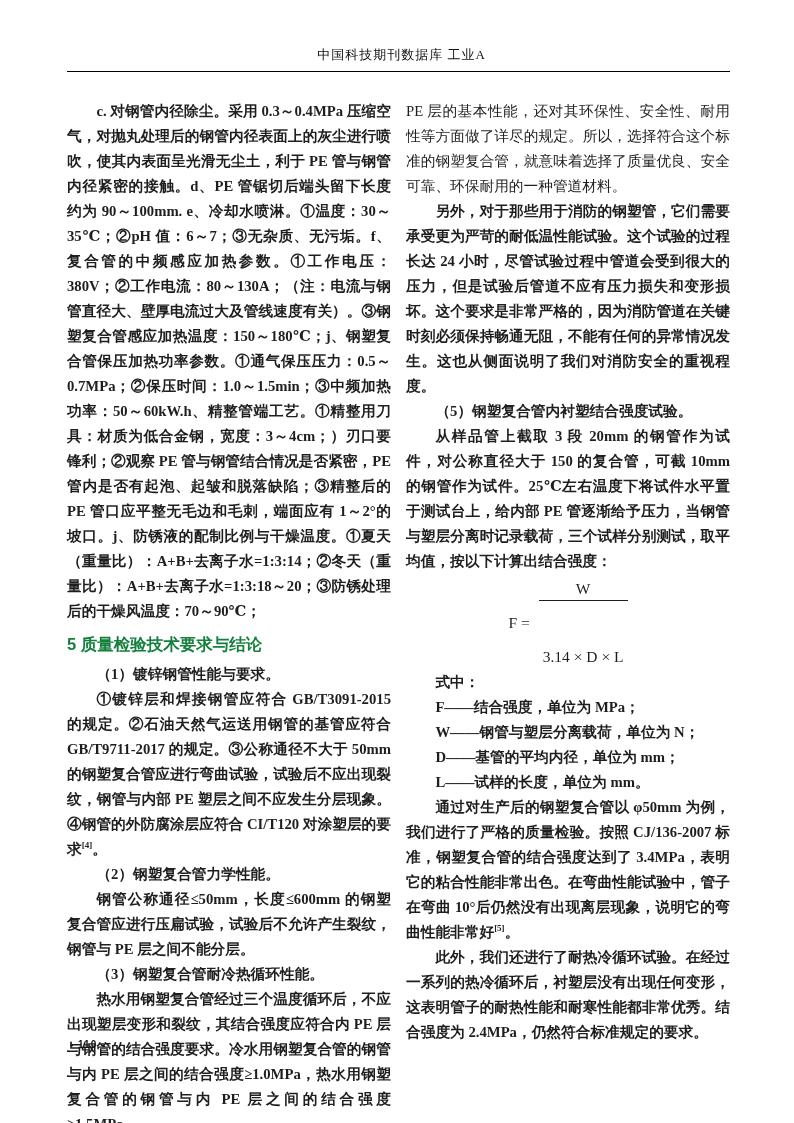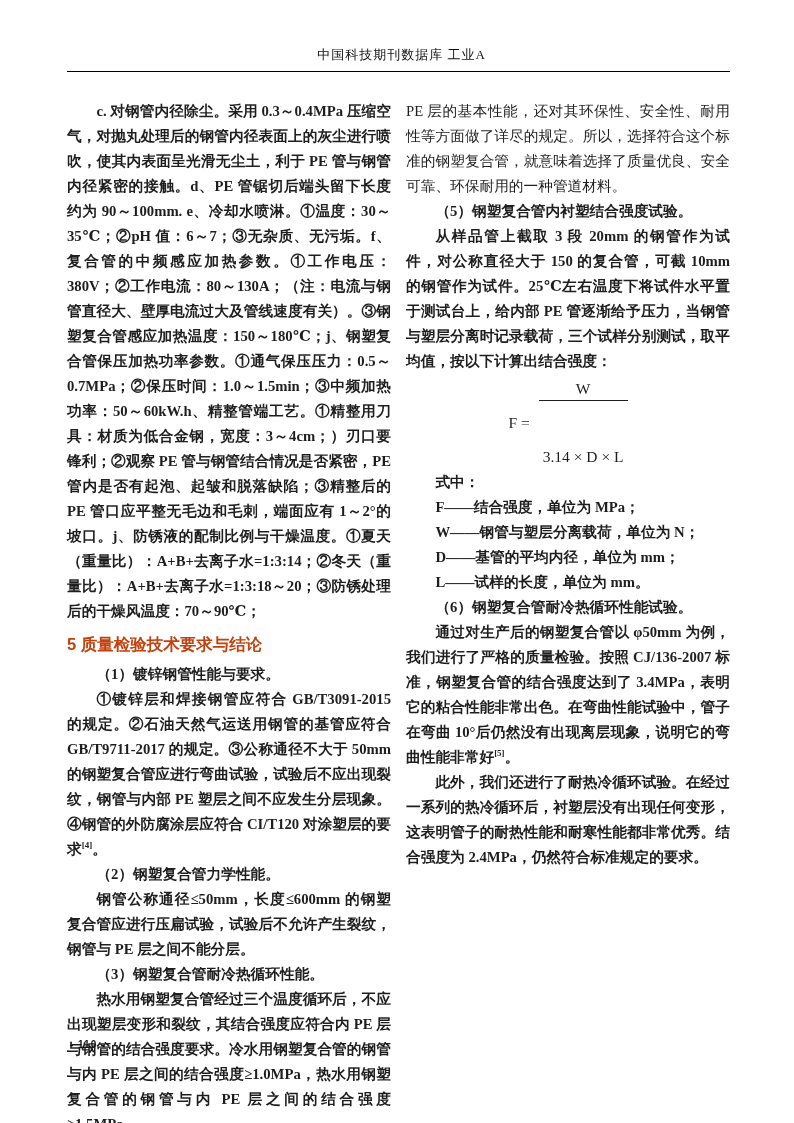--- a/index.html
+++ b/index.html
@@ -52,21 +52,21 @@
     text-indent: 2em;
     font-weight: bold;
   }
   .section-heading {
     font-family: "Liberation Sans", "DejaVu Sans", sans-serif;
     font-weight: bold;
     font-size: 16.5px;
     line-height: 26px;
     margin: 7px 0 5px !important;
     text-indent: 0;
-    color: #c2410c;
+    color: #15803d;
   }
   sup.ref {
     font-size: 9px;
     line-height: 0;
   }
   .formula {
     display: flex;
     justify-content: center;
     align-items: center;
     gap: 9px;
@@ -118,37 +118,37 @@
       <p class="indent"><span>①镀锌层和焊接钢管应符合 GB/T3091-2015 的规定。②石油天然气运送用钢管的基管应符合 GB/T9711-2017 的规定。③公称通径不大于 50mm 的钢塑复合管应进行弯曲试验，试验后不应出现裂纹，钢管与内部 PE 塑层之间不应发生分层现象。④钢管的外防腐涂层应符合 CI/T120 对涂塑层的要求</span><sup class="ref">[4]</sup><span>。</span></p>
       <p class="indent"><span>（2）钢塑复合管力学性能。</span></p>
       <p class="indent"><span>钢管公称通径≤50mm，长度≤600mm 的钢塑复合管应进行压扁试验，试验后不允许产生裂纹，钢管与 PE 层之间不能分层。</span></p>
       <p class="indent"><span>（3）钢塑复合管耐冷热循环性能。</span></p>
       <p class="indent"><span>热水用钢塑复合管经过三个温度循环后，不应出现塑层变形和裂纹，其结合强度应符合内 PE 层与钢管的结合强度要求。冷水用钢塑复合管的钢管与内 PE 层之间的结合强度≥1.0MPa，热水用钢塑复合管的钢管与内 PE 层之间的结合强度≥1.5MPa。</span></p>
 
     </section>
 
     <section class="col">
       <p><span>PE 层的基本性能，还对其环保性、安全性、耐用性等方面做了详尽的规定。所以，选择符合这个标准的钢塑复合管，就意味着选择了质量优良、安全可靠、环保耐用的一种管道材料。</span></p>
+      <p class="indent"><span>另外，对于那些用于消防的钢塑管，它们需要承受更为严苛的耐低温性能试验。这个试验的过程长达 24 小时，尽管试验过程中管道会受到很大的压力，但是试验后管道不应有压力损失和变形损坏。这个要求是非常严格的，因为消防管道在关键时刻必须保持畅通无阻，不能有任何的异常情况发生。这也从侧面说明了我们对消防安全的重视程度。</span></p>
       <p class="indent"><span>（5）钢塑复合管内衬塑结合强度试验。</span></p>
       <p class="indent"><span>从样品管上截取 3 段 20mm 的钢管作为试件，对公称直径大于 150 的复合管，可截 10mm 的钢管作为试件。25℃左右温度下将试件水平置于测试台上，给内部 PE 管逐渐给予压力，当钢管与塑层分离时记录载荷，三个试样分别测试，取平均值，按以下计算出结合强度：</span></p>
 
       <p class="formula">
         <span class="lhs">F =</span>
         <span class="frac">
           <span class="num">W</span>
           <span class="den">3.14 × D × L</span>
         </span>
       </p>
 
       <p class="indent"><span>式中：</span></p>
       <p class="indent"><span>F——结合强度，单位为 MPa；</span></p>
       <p class="indent"><span>W——钢管与塑层分离载荷，单位为 N；</span></p>
       <p class="indent"><span>D——基管的平均内径，单位为 mm；</span></p>
       <p class="indent"><span>L——试样的长度，单位为 mm。</span></p>
-      <p class="indent"><span>（6）钢塑复合管耐冷热循环性能试验。</span></p>
       <p class="indent"><span>通过对生产后的钢塑复合管以 φ50mm 为例，我们进行了严格的质量检验。按照 CJ/136-2007 标准，钢塑复合管的结合强度达到了 3.4MPa，表明它的粘合性能非常出色。在弯曲性能试验中，管子在弯曲 10°后仍然没有出现离层现象，说明它的弯曲性能非常好</span><sup class="ref">[5]</sup><span>。</span></p>
       <p class="indent"><span>此外，我们还进行了耐热冷循环试验。在经过一系列的热冷循环后，衬塑层没有出现任何变形，这表明管子的耐热性能和耐寒性能都非常优秀。结合强度为 2.4MPa，仍然符合标准规定的要求。</span></p>
 
     </section>
 
   </main>
 
   <div class="page-number">- 110 -</div>
 
 </div>

